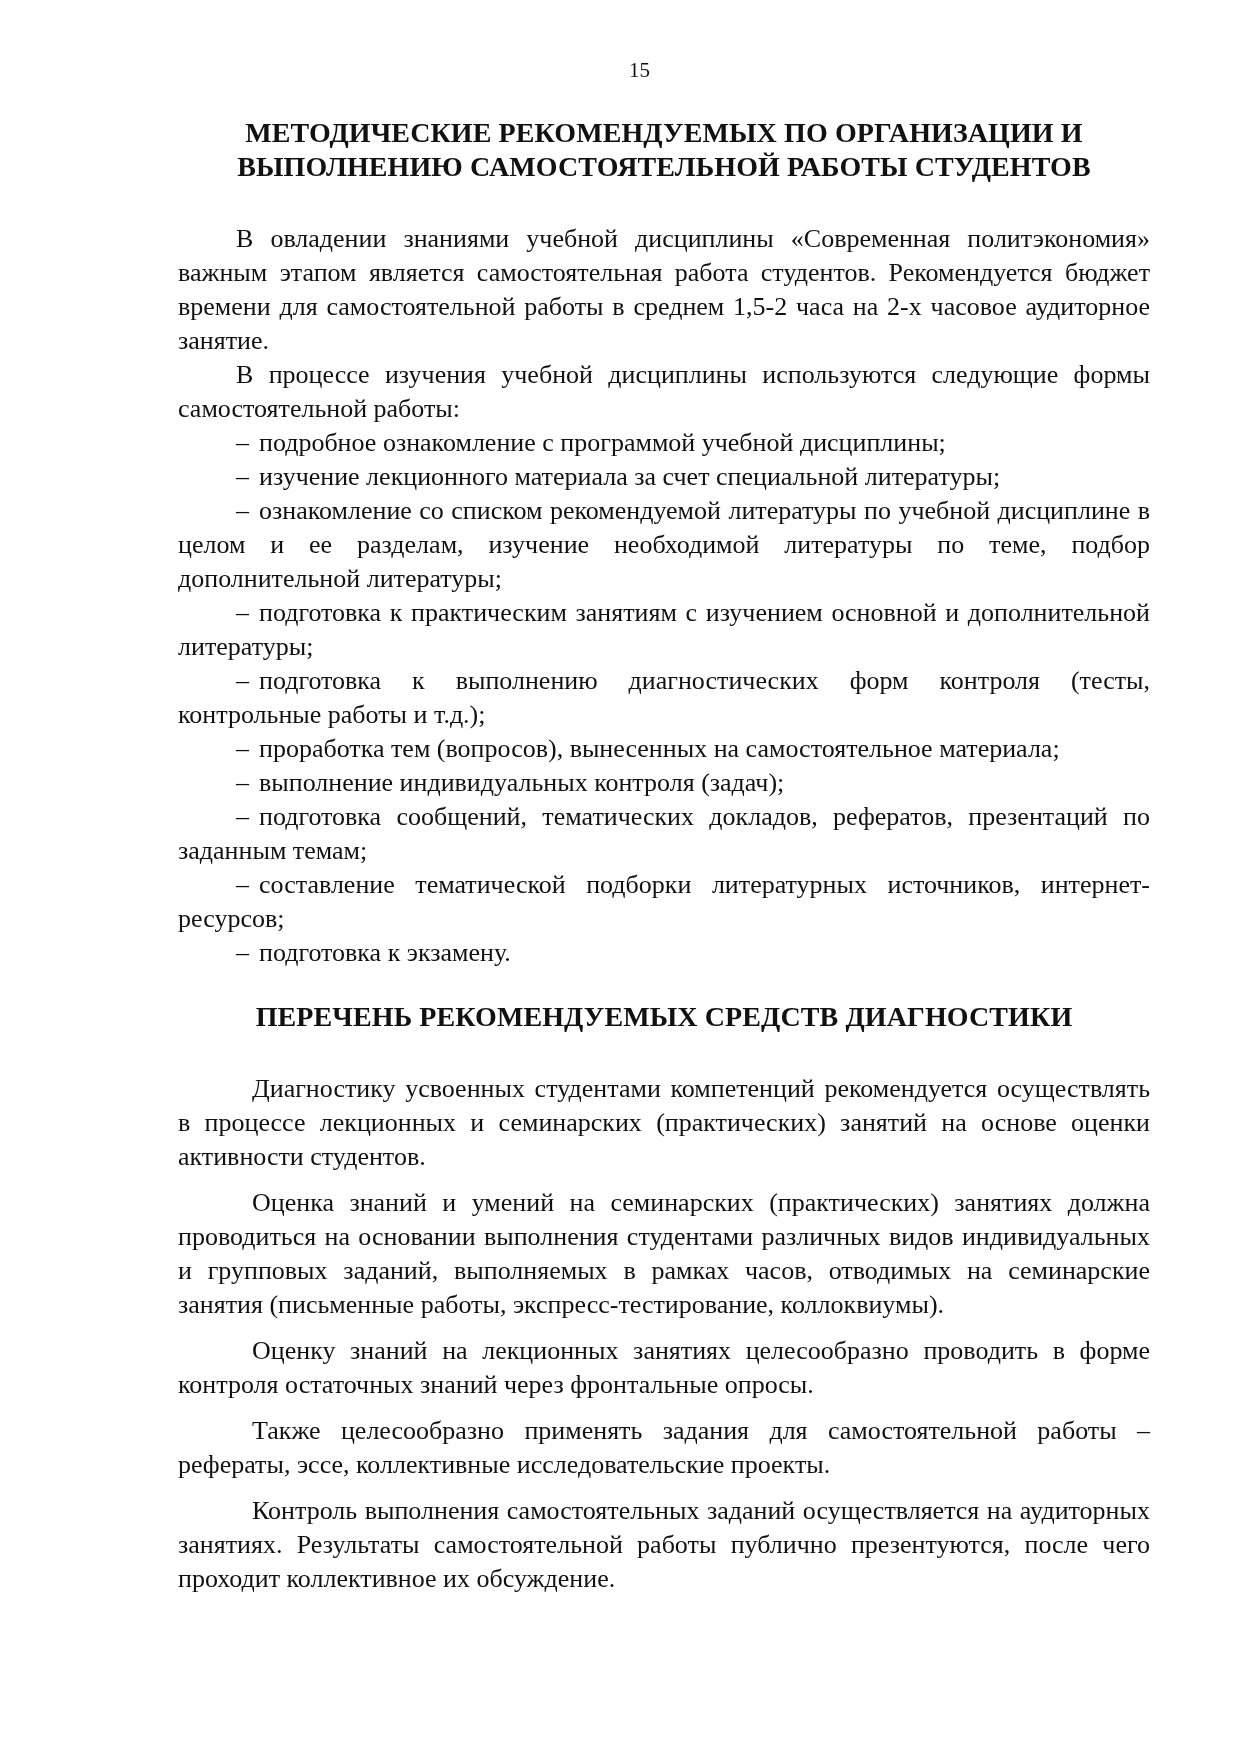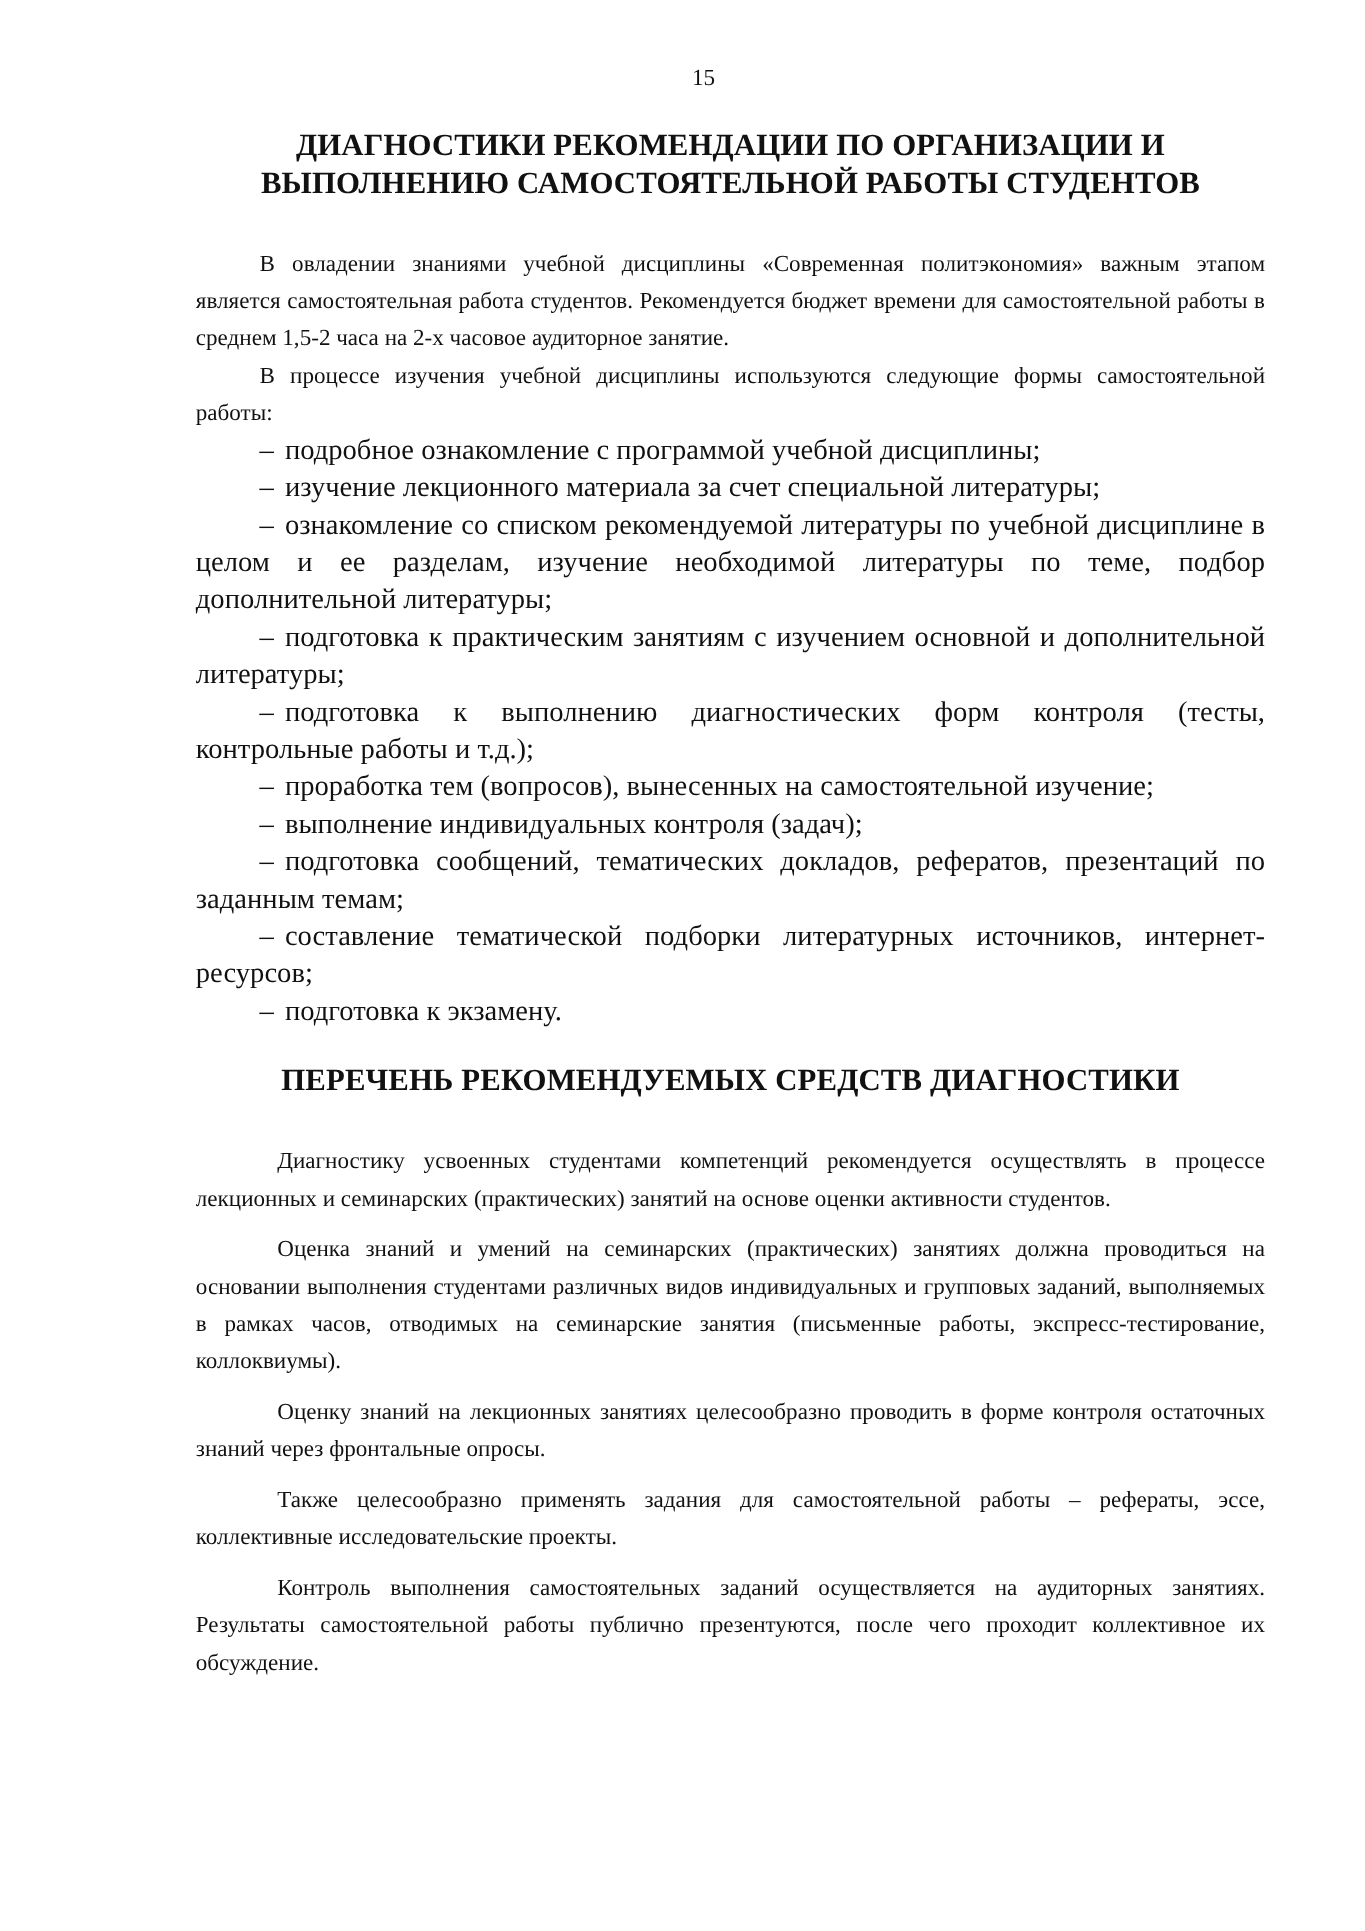--- a/index.html
+++ b/index.html
@@ -4,47 +4,47 @@
 <style>
   html, body { margin: 0; padding: 0; background: #ffffff; }
   body { width: 1241px; height: 1755px; position: relative; overflow: hidden;
          font-family: "Liberation Serif", "DejaVu Serif", serif; color: #111; }
   .page-number { position: absolute; top: 58px; left: 0; width: 1241px; text-align: center;
                  font-size: 21px; padding-left: 19px; }
   .content { position: absolute; left: 178px; top: 116px; width: 972px; }
   h1, h2 { font-weight: bold; text-align: center; margin: 0; font-size: 28px; line-height: 34px; letter-spacing: 0.1px; }
   h1 { margin-bottom: 38px; }
   h2 { margin-top: 30px; margin-bottom: 38px; }
-  p { margin: 0; font-size: 21px; line-height: 34px; text-align: justify; text-align-last: left; }
+  p { margin: 0; font-size: 26px; line-height: 34px; text-align: justify; text-align-last: left; }
   p.indent { text-indent: 58px; }
   p.indent2 { text-indent: 74px; margin-top: 12px; }
   .list-item { margin: 0; font-size: 26px; line-height: 34px; text-align: justify; text-indent: 58px; }
   .dash { margin-right: 10px; }
 </style>
 </head>
 <body>
 
 <div class="page-number">15</div>
 
 <div class="content">
   <h1>
-    <span>ДИАГНОСТИКИ РЕКОМЕНДАЦИИ ПО ОРГАНИЗАЦИИ И</span><br>
+    <span>МЕТОДИЧЕСКИЕ РЕКОМЕНДУЕМЫХ ПО ОРГАНИЗАЦИИ И</span><br>
     <span>ВЫПОЛНЕНИЮ САМОСТОЯТЕЛЬНОЙ РАБОТЫ СТУДЕНТОВ</span>
   </h1>
 
   <p class="indent">В овладении знаниями учебной дисциплины «Современная политэкономия» важным этапом является самостоятельная работа студентов. Рекомендуется бюджет времени для самостоятельной работы в среднем 1,5-2 часа на 2-х часовое аудиторное занятие.</p>
   <p class="indent">В процессе изучения учебной дисциплины используются следующие формы самостоятельной работы:</p>
 
   <div>
     <p class="list-item"><span class="dash">–</span><span>подробное ознакомление с программой учебной дисциплины;</span></p>
     <p class="list-item"><span class="dash">–</span><span>изучение лекционного материала за счет специальной литературы;</span></p>
     <p class="list-item"><span class="dash">–</span><span>ознакомление со списком рекомендуемой литературы по учебной дисциплине в целом и ее разделам, изучение необходимой литературы по теме, подбор дополнительной литературы;</span></p>
     <p class="list-item"><span class="dash">–</span><span>подготовка к практическим занятиям с изучением основной и дополнительной литературы;</span></p>
     <p class="list-item"><span class="dash">–</span><span>подготовка к выполнению диагностических форм контроля (тесты, контрольные работы и т.д.);</span></p>
-    <p class="list-item"><span class="dash">–</span><span>проработка тем (вопросов), вынесенных на самостоятельной изучение;</span></p>
+    <p class="list-item"><span class="dash">–</span><span>проработка тем (вопросов), вынесенных на самостоятельное материала;</span></p>
     <p class="list-item"><span class="dash">–</span><span>выполнение индивидуальных контроля (задач);</span></p>
     <p class="list-item"><span class="dash">–</span><span>подготовка сообщений, тематических докладов, рефератов, презентаций по заданным темам;</span></p>
     <p class="list-item"><span class="dash">–</span><span>составление тематической подборки литературных источников, интернет-ресурсов;</span></p>
     <p class="list-item"><span class="dash">–</span><span>подготовка к экзамену.</span></p>
   </div>
 
   <h2>ПЕРЕЧЕНЬ РЕКОМЕНДУЕМЫХ СРЕДСТВ ДИАГНОСТИКИ</h2>
 
   <p class="indent2">Диагностику усвоенных студентами компетенций рекомендуется осуществлять в процессе лекционных и семинарских (практических) занятий на основе оценки активности студентов.</p>
   <p class="indent2">Оценка знаний и умений на семинарских (практических) занятиях должна проводиться на основании выполнения студентами различных видов индивидуальных и групповых заданий, выполняемых в рамках часов, отводимых на семинарские занятия (письменные работы, экспресс-тестирование, коллоквиумы).</p>

